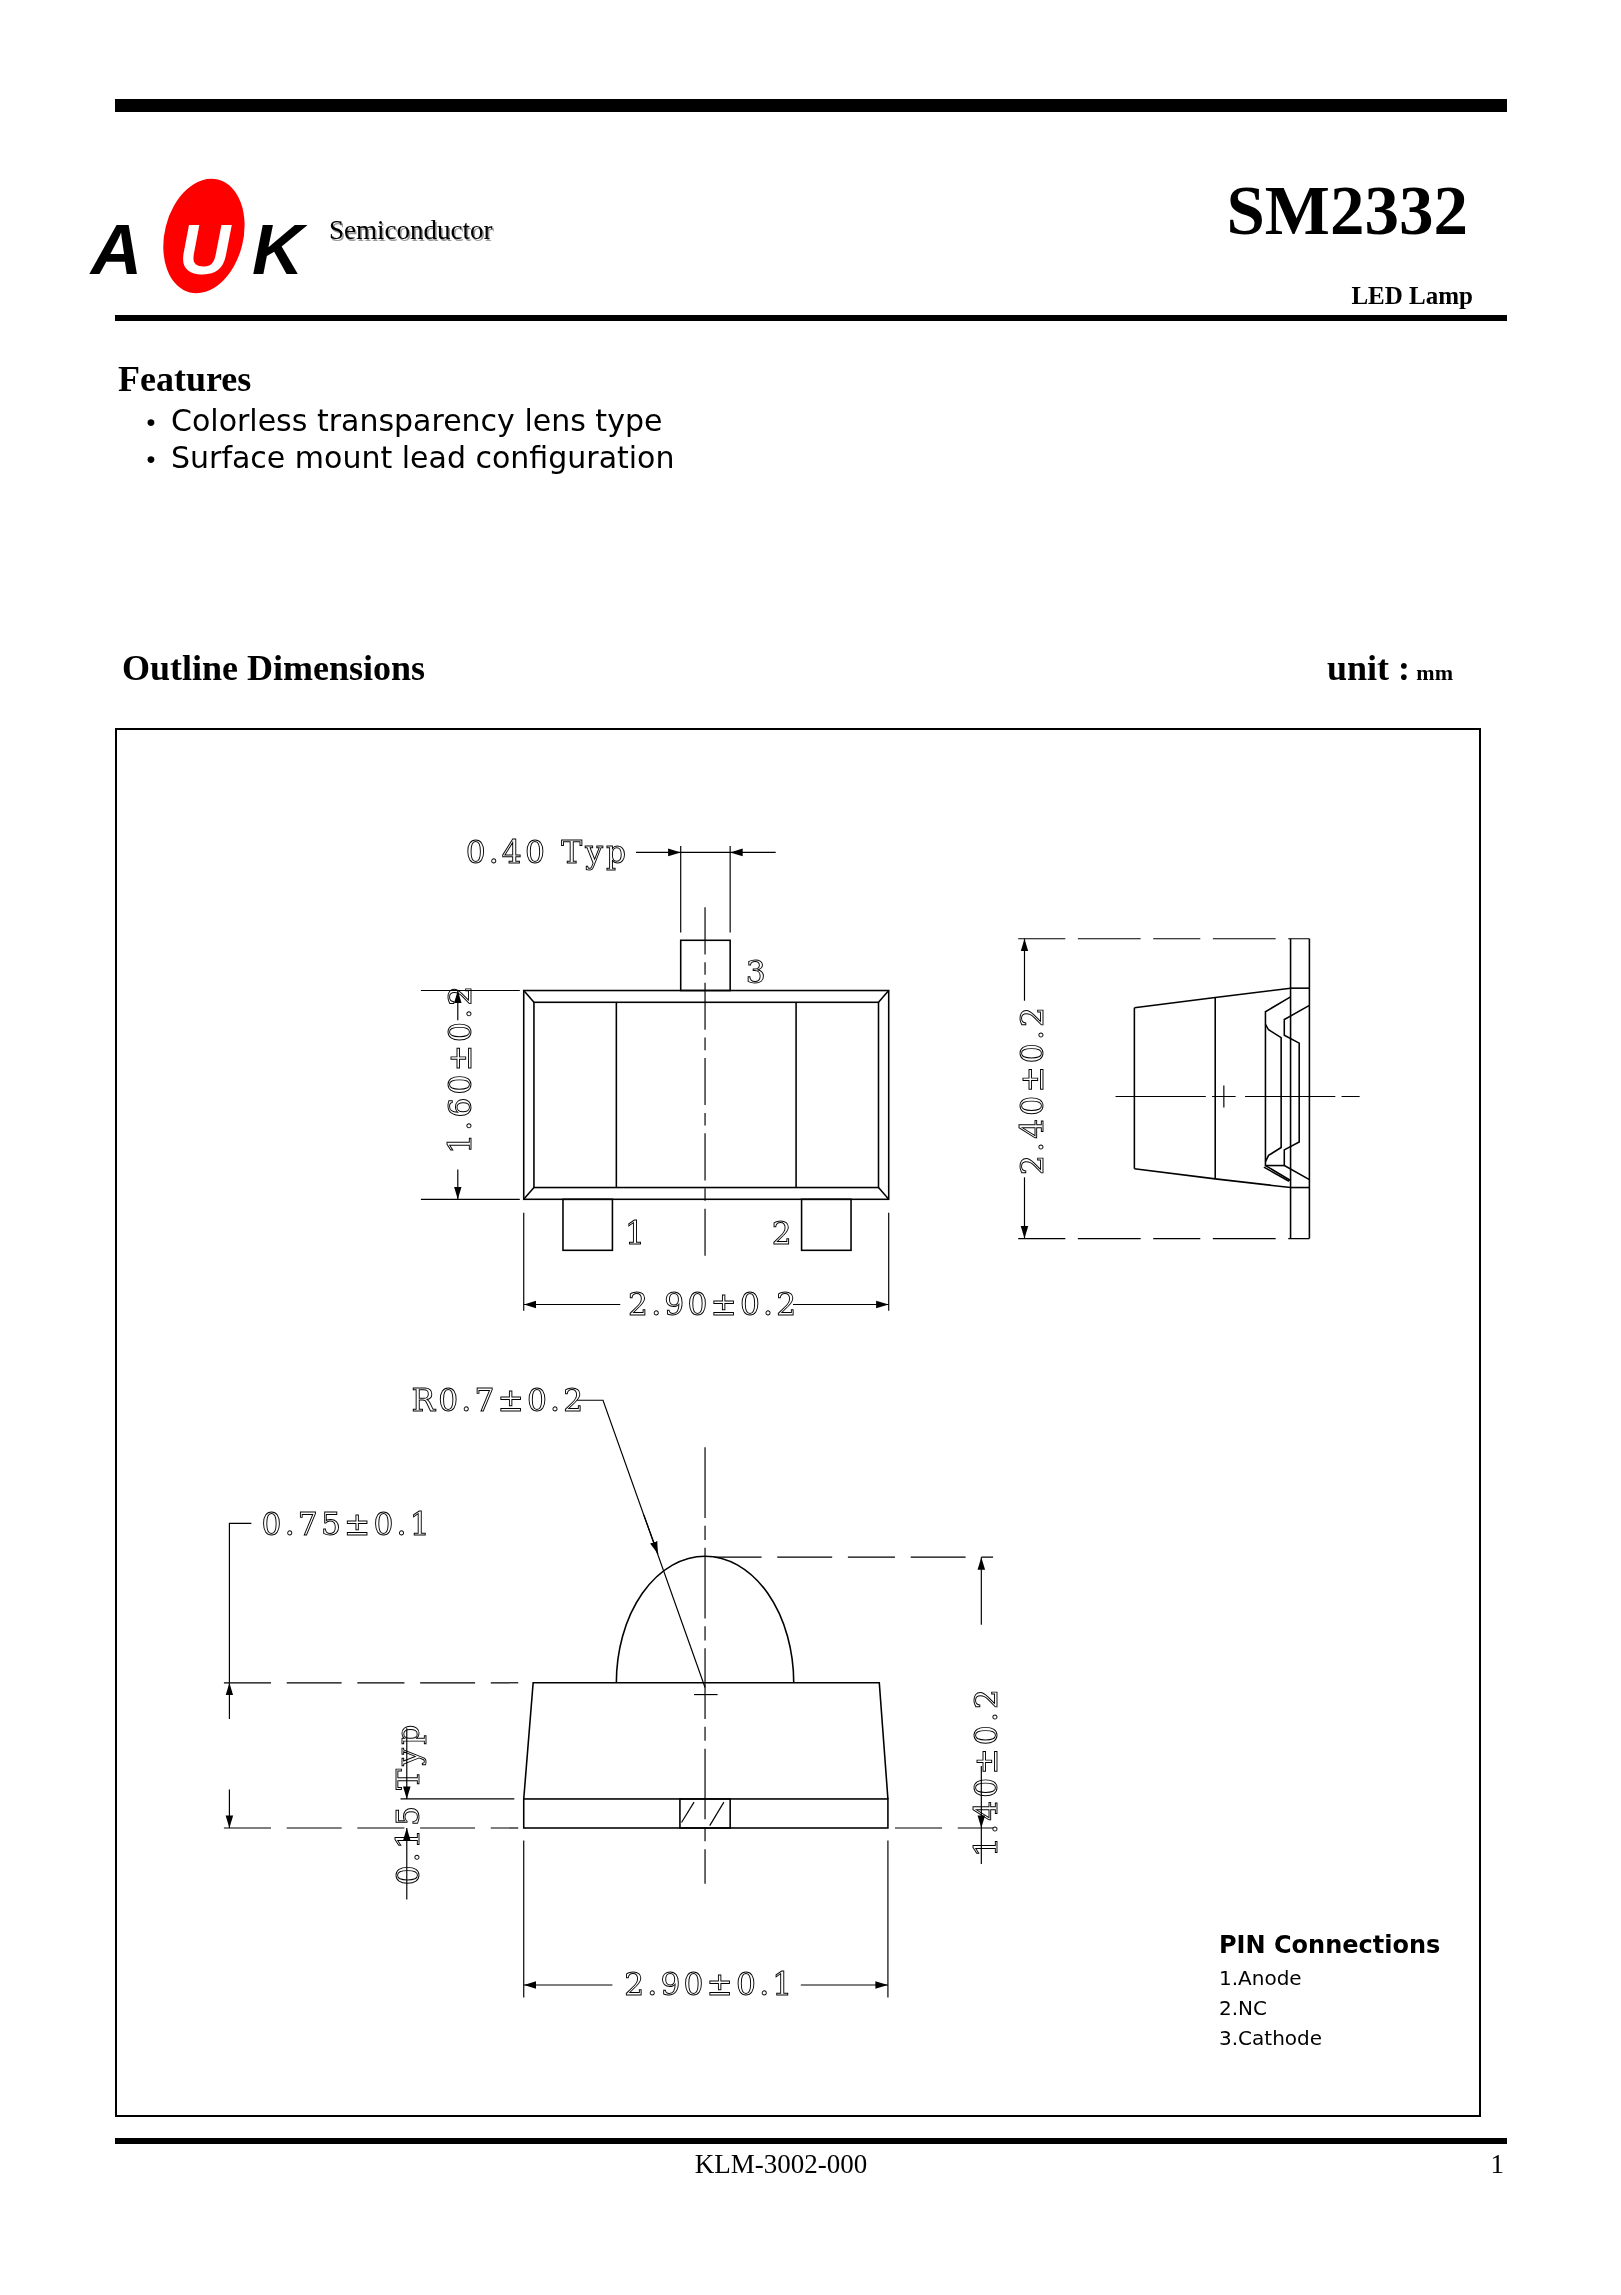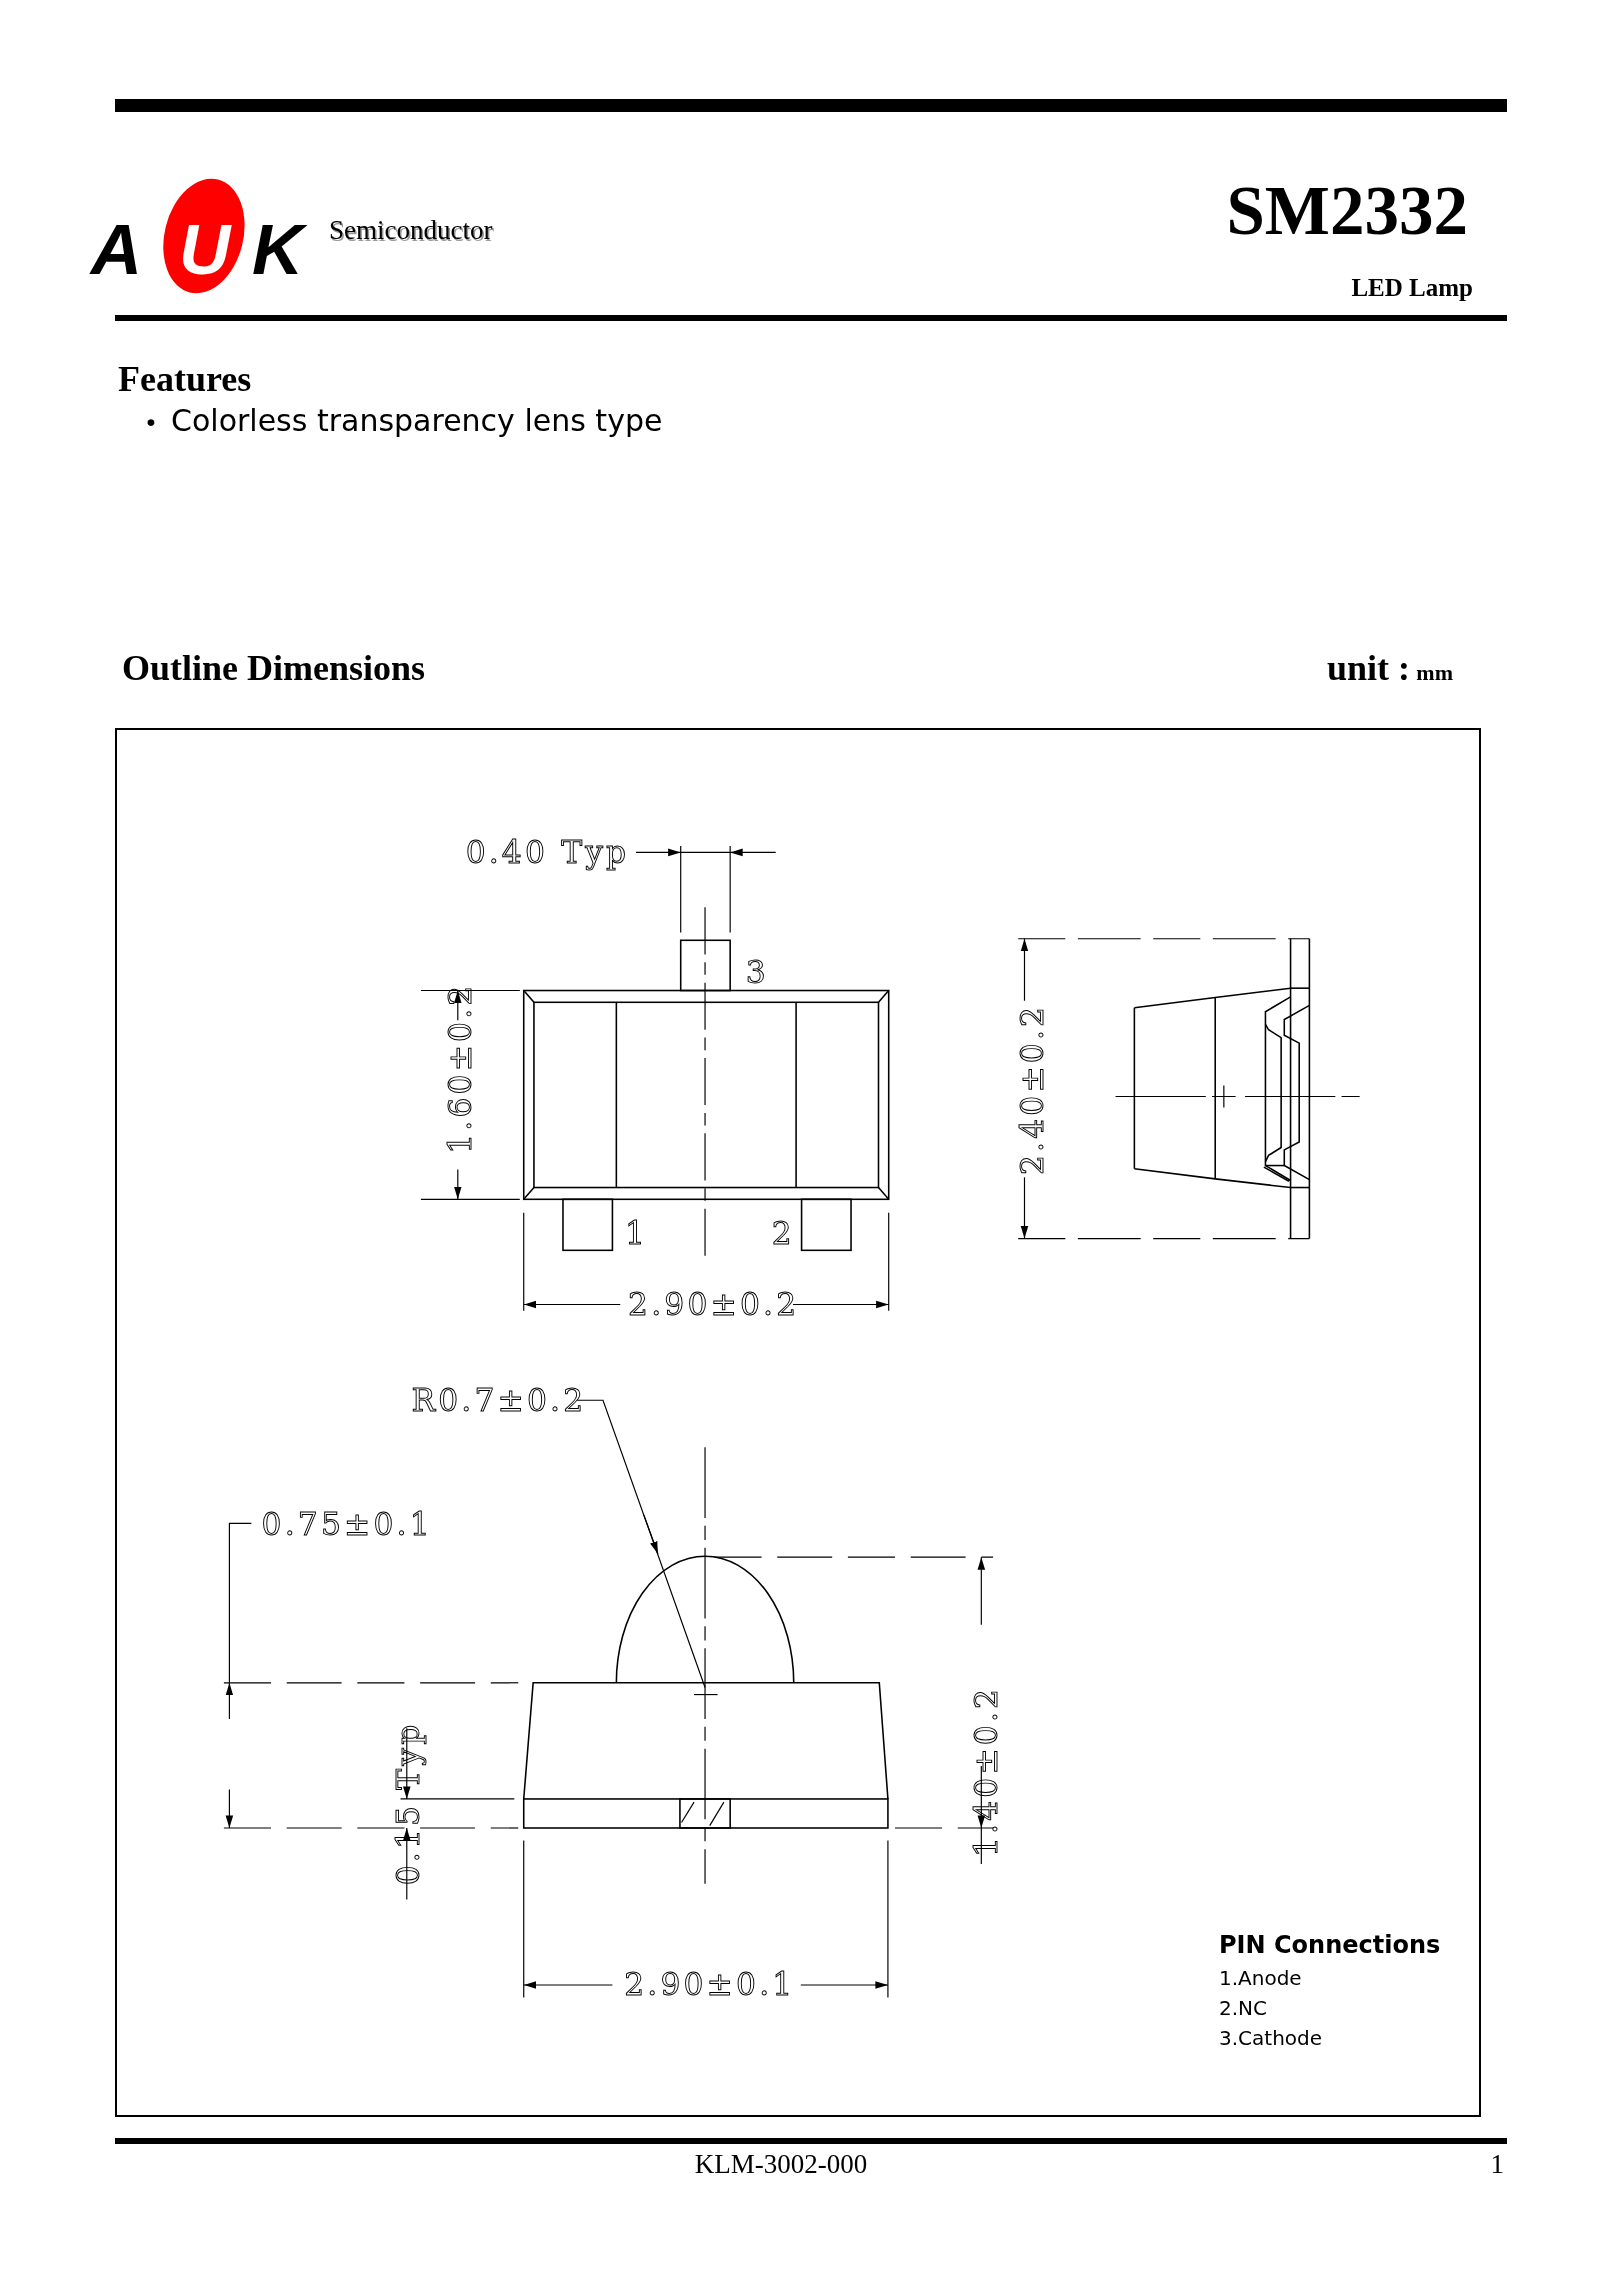--- a/index.html
+++ b/index.html
@@ -4,21 +4,21 @@
 <style>
   html, body { margin: 0; padding: 0; background: #ffffff; }
   body { width: 1622px; height: 2295px; position: relative; overflow: hidden; color: #000; }
   .abs { position: absolute; }
   .rule { position: absolute; background: #000; }
   .serif-b { font-family: "Liberation Serif", "DejaVu Serif", serif; font-weight: bold; }
   .sans { font-family: "DejaVu Sans", "Liberation Sans", sans-serif; }
   .logo-letter { position: absolute; font-family: "Liberation Sans", "DejaVu Sans", sans-serif; font-weight: bold; font-style: italic; font-size: 71px; line-height: 1; }
   .brand-text { position: absolute; left: 329px; top: 217px; font-family: "Liberation Serif", serif; font-weight: normal; font-size: 27px; line-height: 1; text-shadow: 1.6px 1.6px 0 #9a9a9a; }
   .product { position: absolute; right: 154px; top: 177px; font-size: 69px; line-height: 1; }
-  .subtitle { position: absolute; right: 149px; top: 275px; font-size: 25px; line-height: 1; }
+  .subtitle { position: absolute; right: 149px; top: 283px; font-size: 25px; line-height: 1; }
   .features-title { position: absolute; left: 118px; top: 361px; font-size: 36px; line-height: 1; }
   .feature-list { position: absolute; left: 144px; top: 402px; margin: 0; padding: 0; list-style: none; }
   .feature-list li { font-size: 30px; line-height: 37px; height: 37px; white-space: nowrap; }
   .feature-list li .bullet { display: inline-block; width: 27px; text-align: left; font-size: 23.6px; }
   .outline-title { position: absolute; left: 122px; top: 650px; font-size: 36px; line-height: 1; }
   .unit-label { position: absolute; left: 1327px; top: 650px; font-size: 36px; line-height: 1; }
   .unit-label .unit-val { font-size: 22px; margin-left: 6.3px; }
   .drawing-box { position: absolute; left: 115px; top: 728px; width: 1362px; height: 1385px; border: 2.4px solid #000; box-sizing: content-box; }
   svg.drawing { position: absolute; left: 0; top: 0; }
   .dimtxt { font-family: "DejaVu Serif", "Liberation Serif", serif; font-size: 40px; fill: none; stroke: #000; stroke-width: 1.2; letter-spacing: 4px; }
@@ -43,20 +43,21 @@
   <span class="logo-letter" style="left:166px; top:41px; color:#000;">K</span>
 </div>
 <div class="brand-text">Semiconductor</div>
 
 <div class="product serif-b">SM2332</div>
 <div class="subtitle serif-b">LED Lamp</div>
 
 <div class="features-title serif-b">Features</div>
 <ul class="feature-list sans">
   <li><span class="bullet">•</span><span>Colorless transparency lens type</span></li>
+  <li><span class="bullet">•</span><span>Surface mount lead configuration</span></li>
 </ul>
 
 <div class="outline-title serif-b">Outline Dimensions</div>
 <div class="unit-label serif-b"><span>unit :</span><span class="unit-val">mm</span></div>
 
 <div class="drawing-box"></div>
 
 <svg class="drawing" width="1622" height="2295" viewBox="0 0 2066 2924">
   <defs>
     <marker id="arr" viewBox="0 0 10 10" refX="10" refY="5" markerWidth="16" markerHeight="16" markerUnits="userSpaceOnUse" orient="auto-start-reverse">

